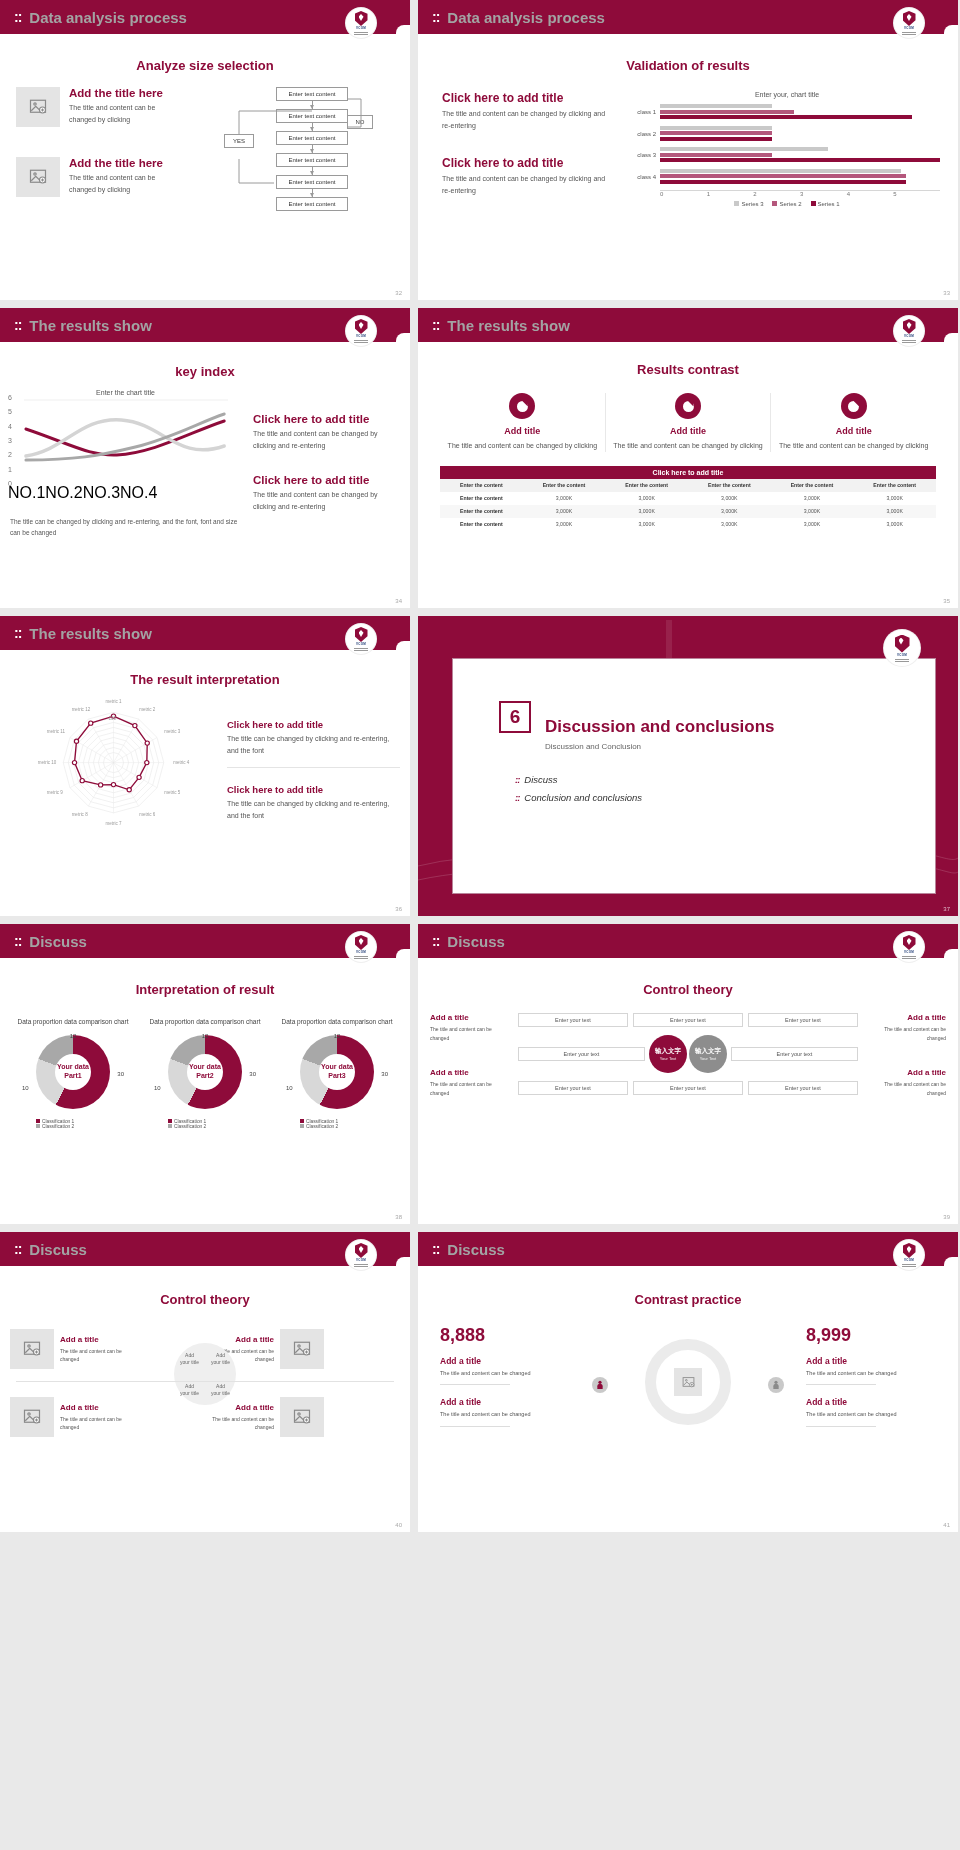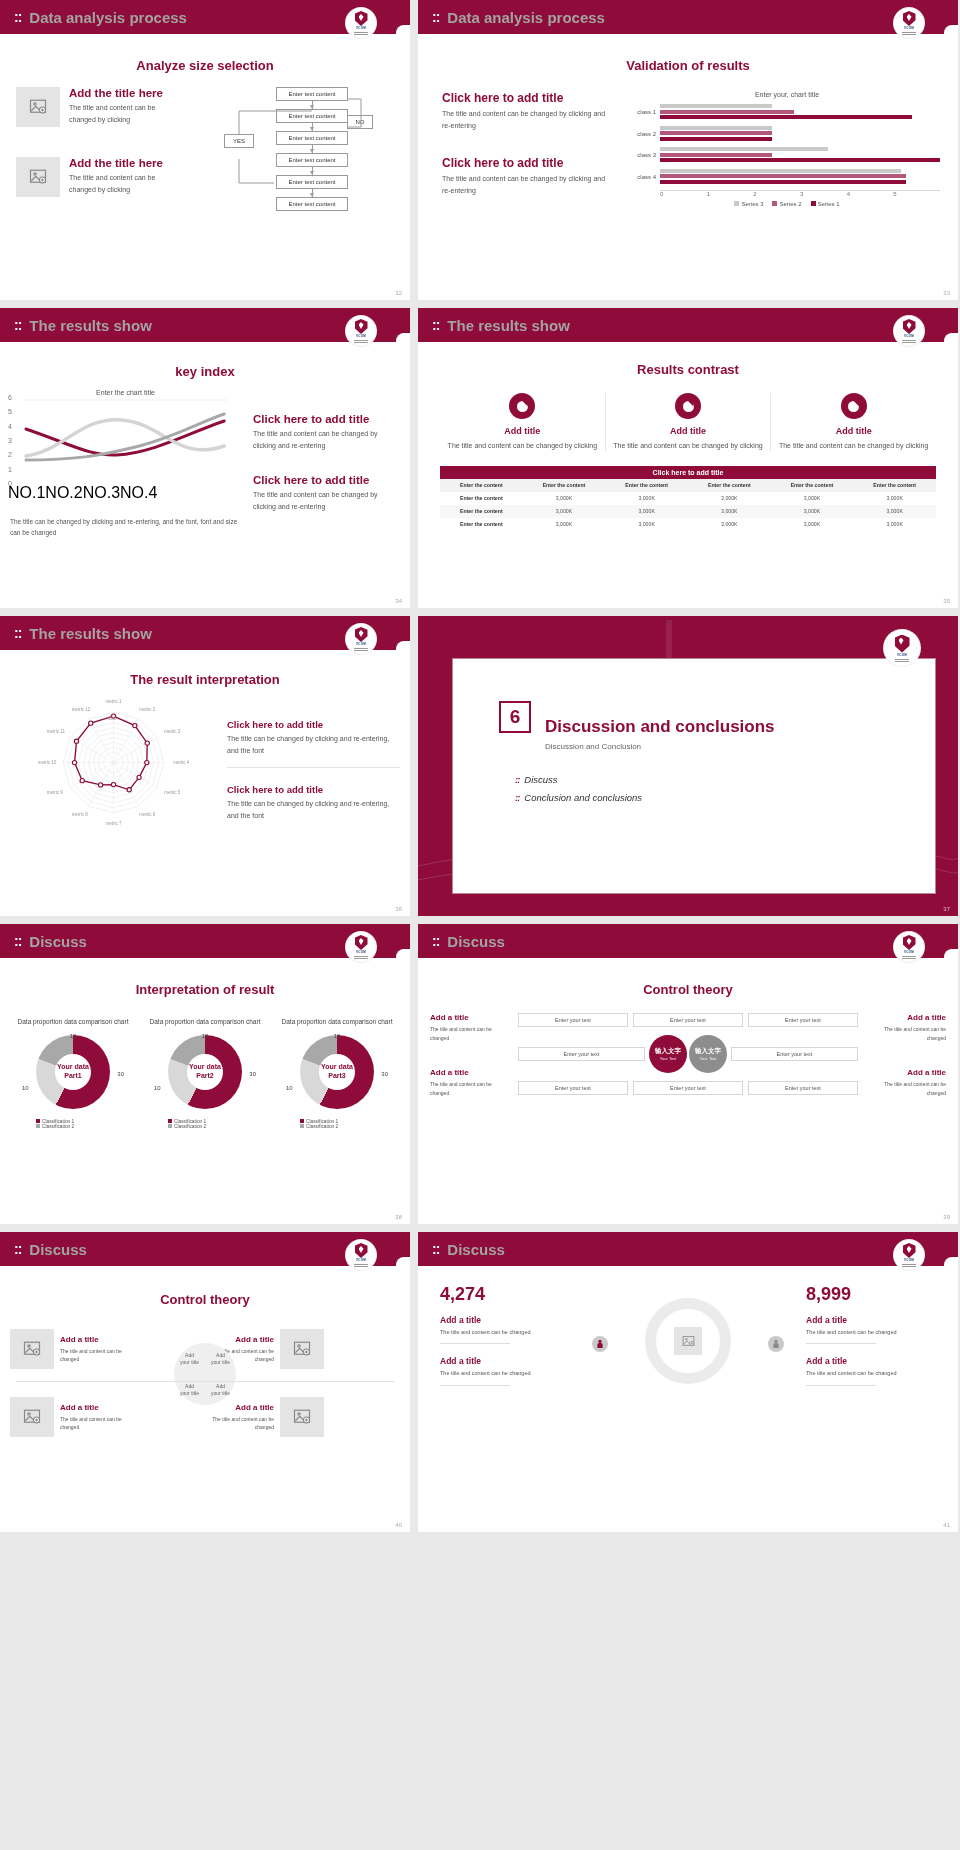--- a/index.html
+++ b/index.html
@@ -817,24 +817,25 @@
     <div class="hdr-notch"></div>
   </div>
   <div class="logo">
     <div class="crest"></div>
     <div class="lbl">VCOM</div>
     <div class="bars">
           <i></i>
           <i></i>
         </div>
   </div>
+  <div class="sub" style="margin-top:26px">Contrast practice</div>
 
   <div style="display:flex; padding:18px 22px 0 22px; align-items:flex-start;">
     <div style="width:130px;">
-      <div class="big-n">4,274</div>
+      <div class="big-n">8,888</div>
       <div style="margin-top:10px;">
         <div class="blk-t" style="font-size:8.5px">Add a title</div>
         <div class="blk-b" style="font-size:5.5px">The title and content can be changed</div>
         <div class="rule"></div>
       </div>
       <div style="margin-top:12px;">
         <div class="blk-t" style="font-size:8.5px">Add a title</div>
         <div class="blk-b" style="font-size:5.5px">The title and content can be changed</div>
         <div class="rule"></div>
       </div>

